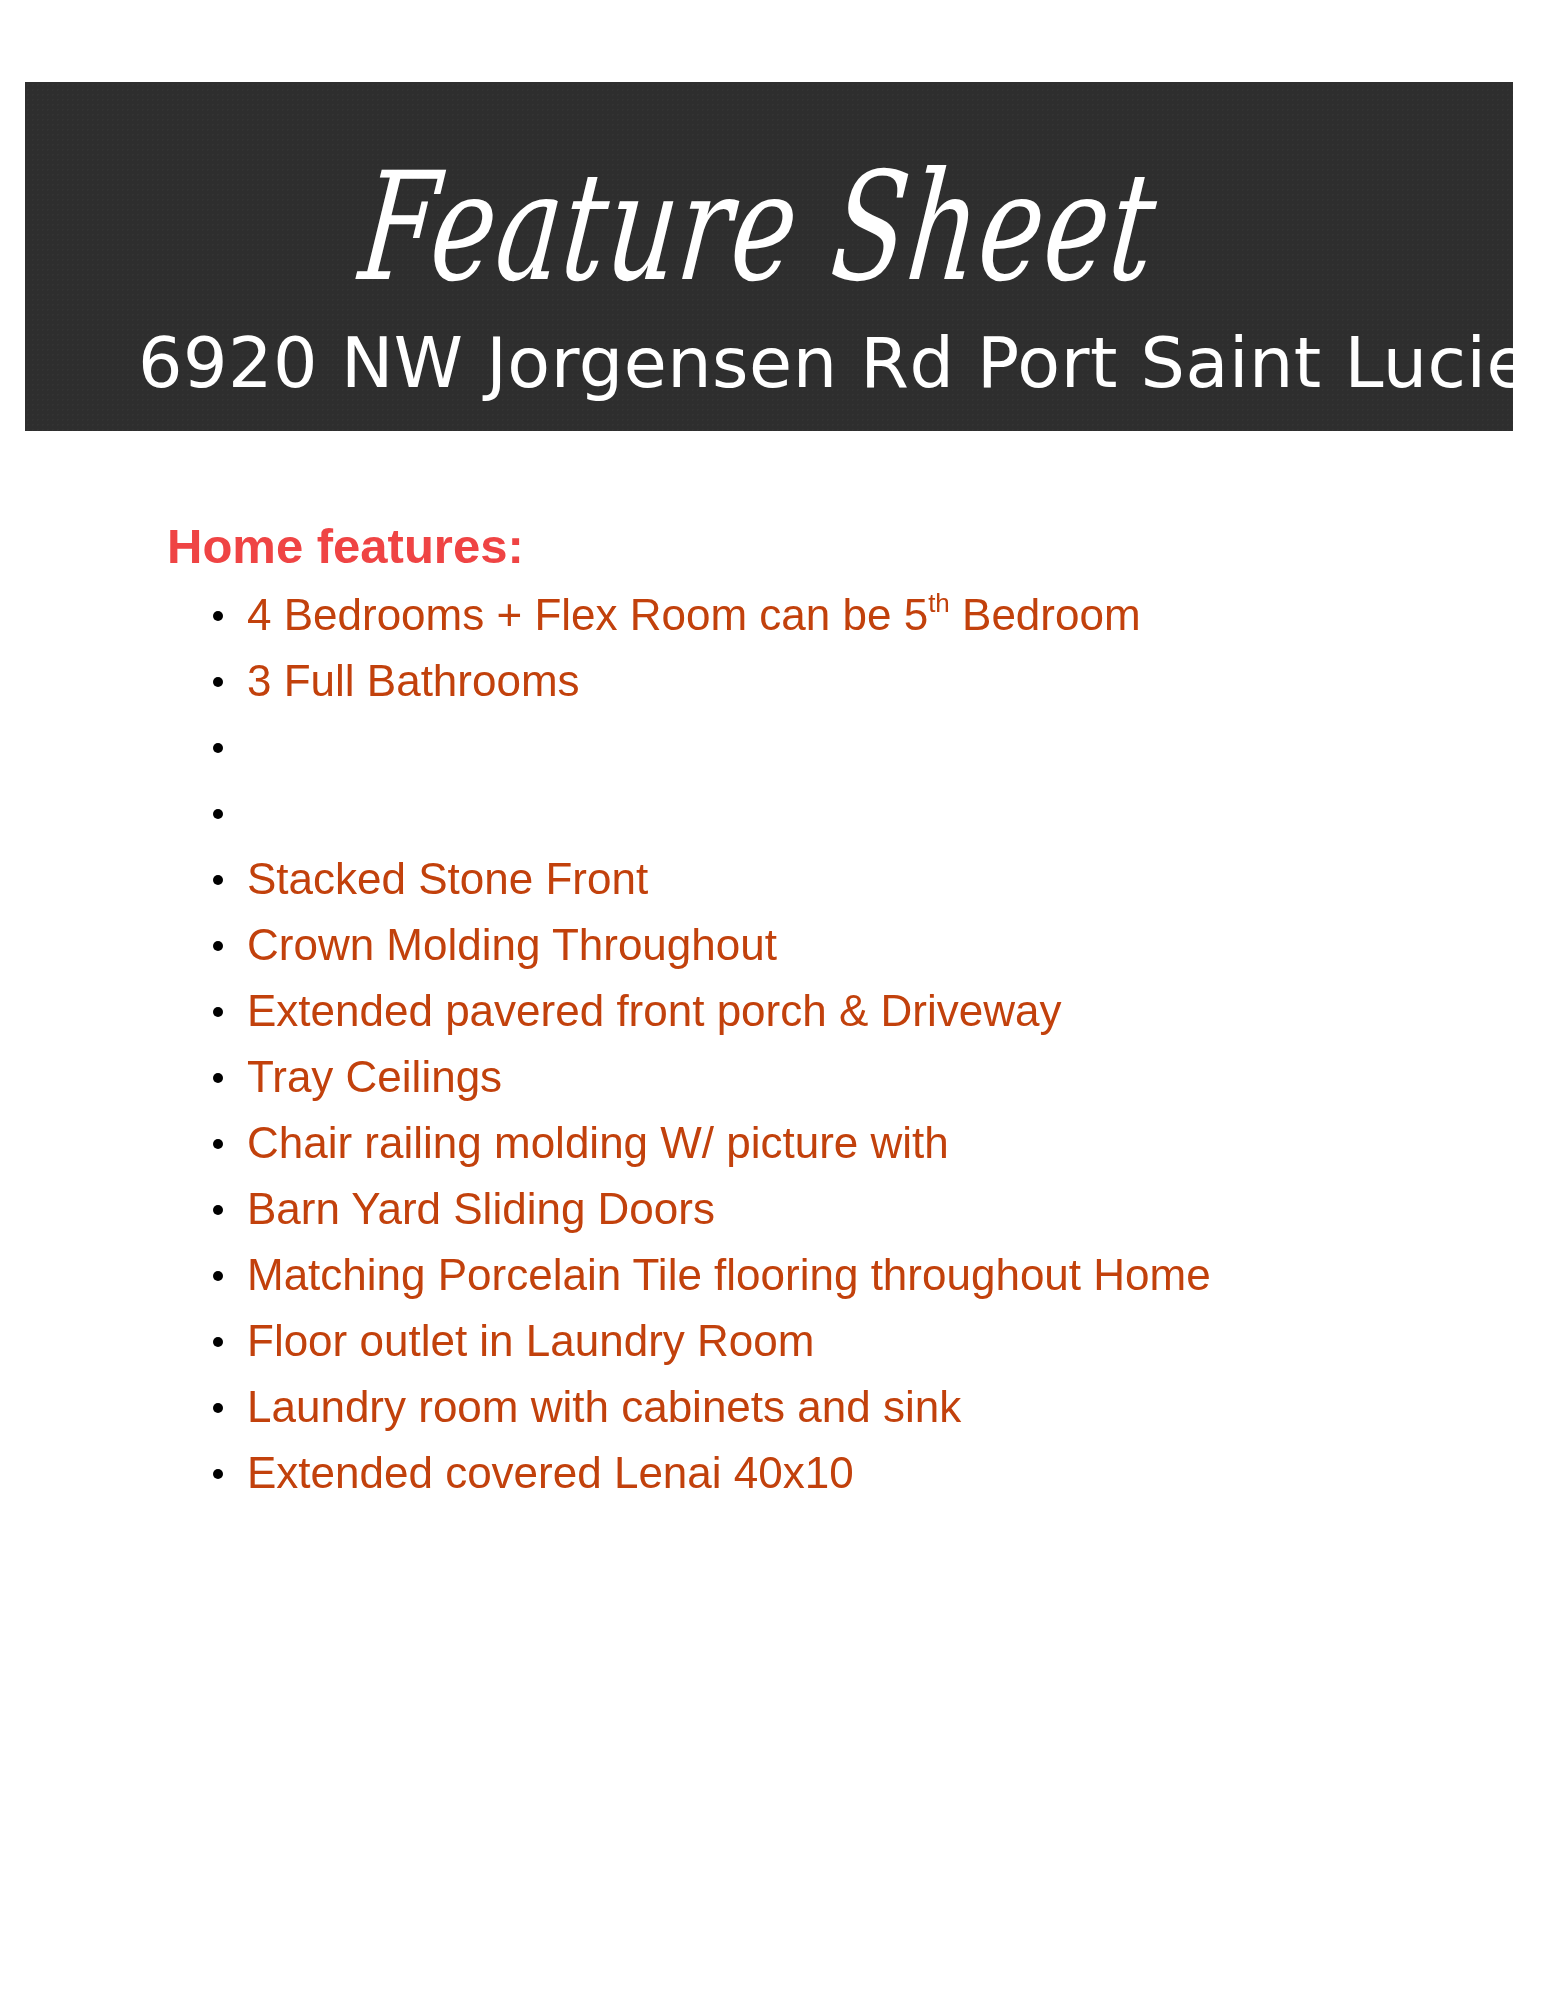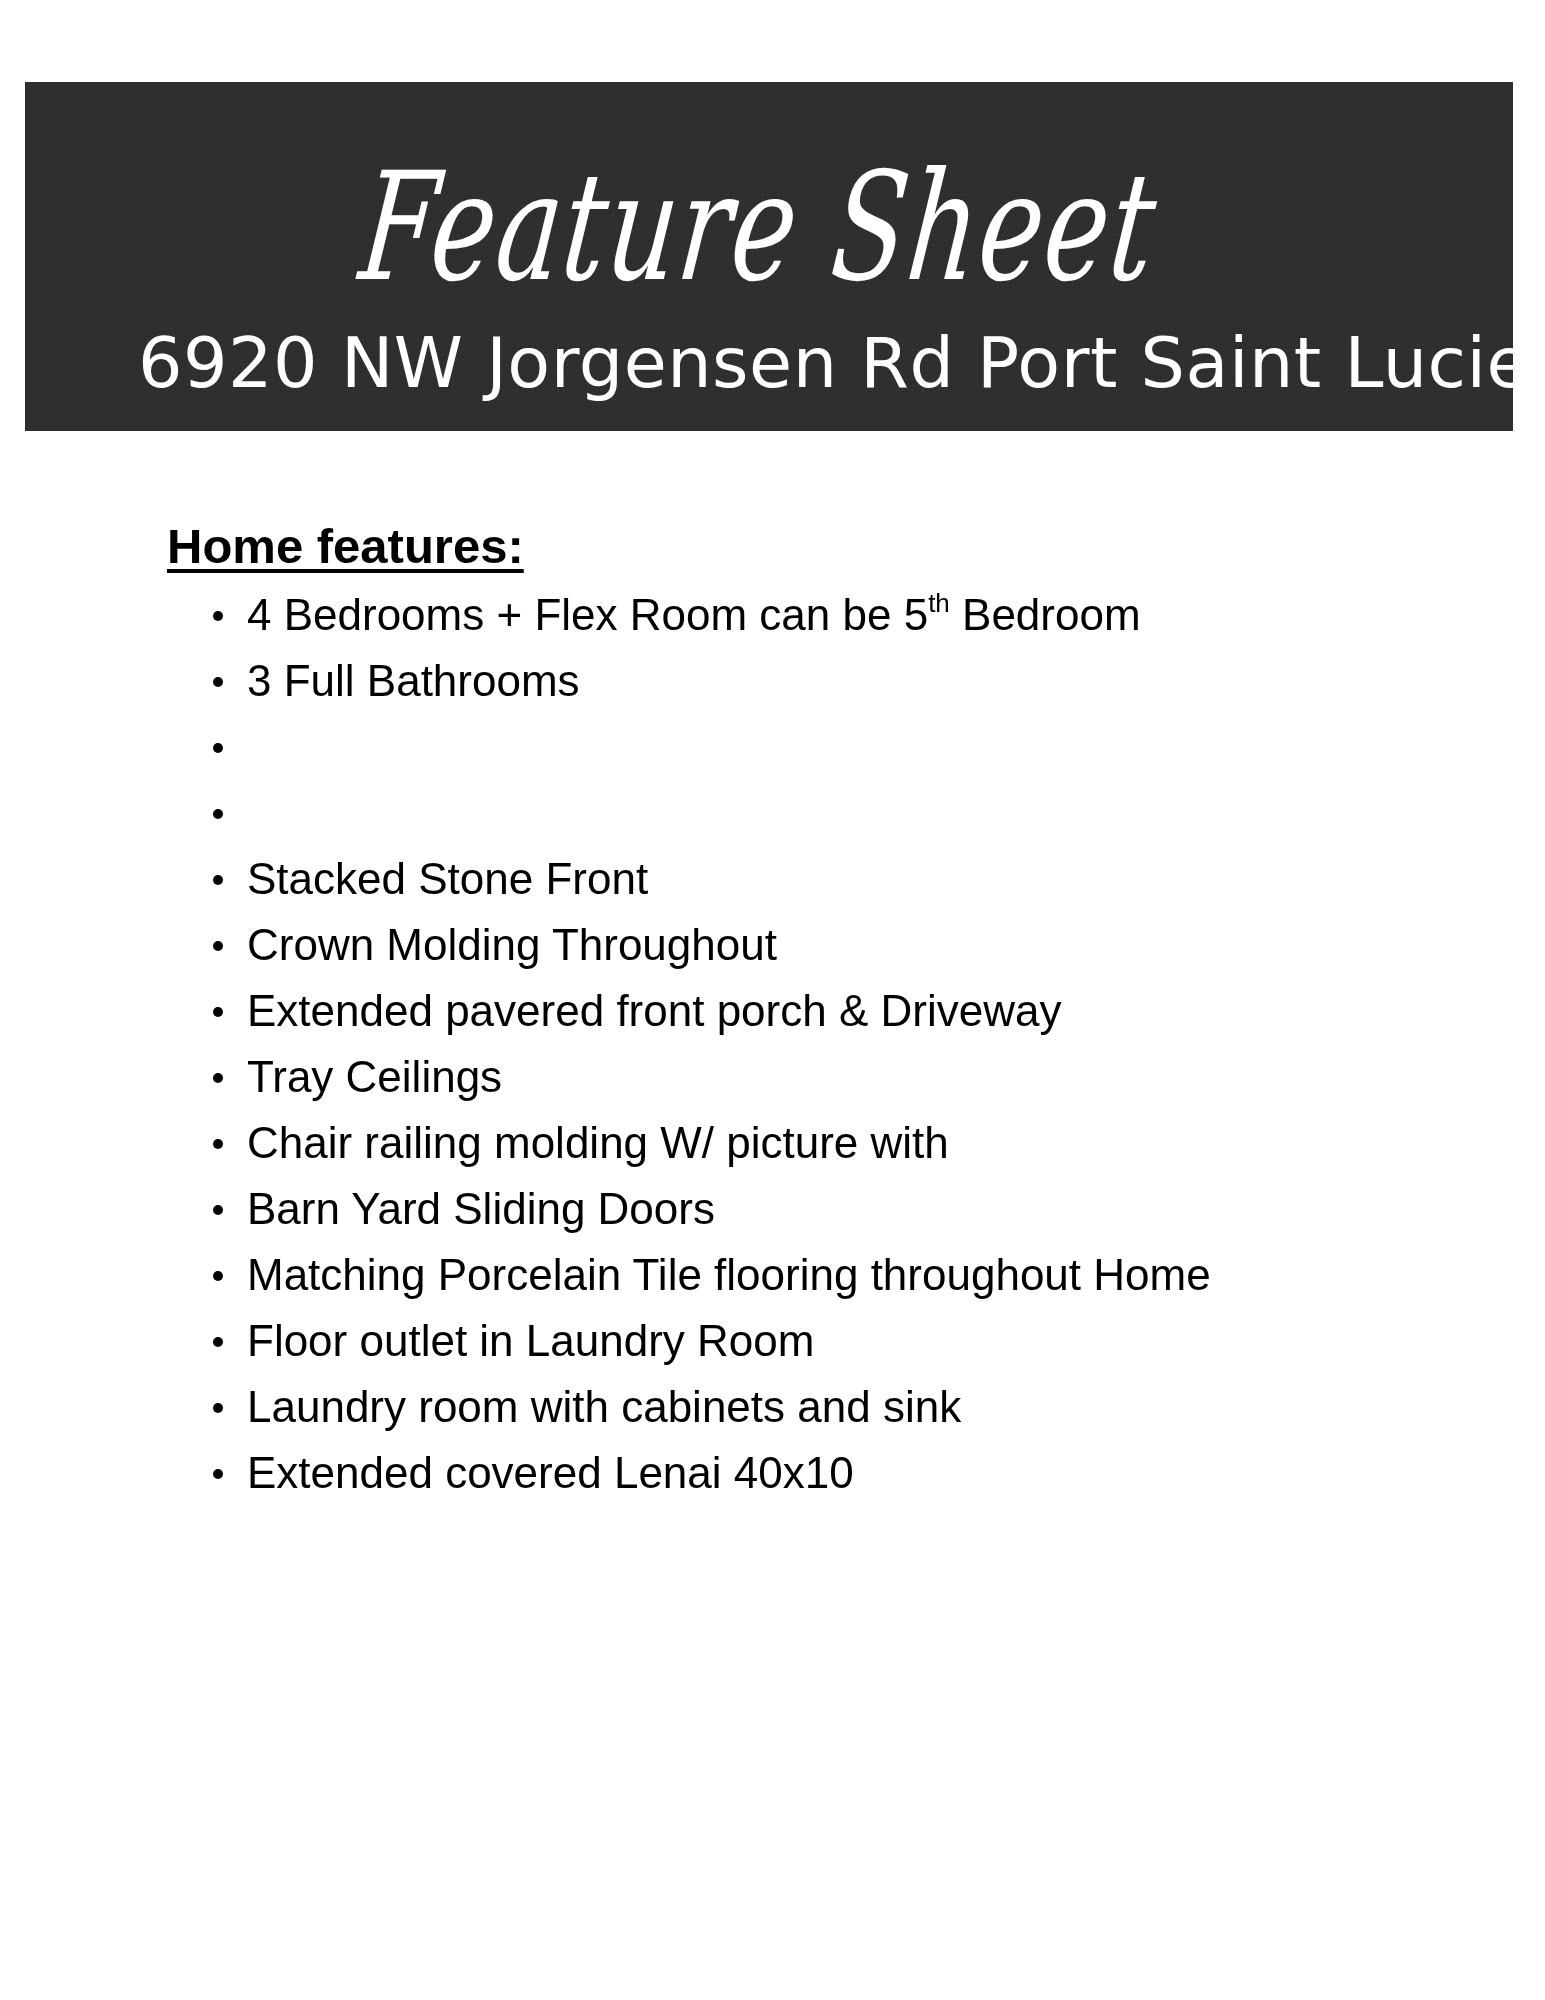--- a/index.html
+++ b/index.html
@@ -17,26 +17,26 @@
     transform: scaleX(0.72) skewX(-8deg); transform-origin: 50% 50%;
     line-height: 1; margin-left: -20px;
   }
   .address {
     position: absolute; left: 113px; top: 240px; color: #ffffff;
     font-family: "DejaVu Sans", sans-serif; font-size: 70px; letter-spacing: 0.5px;
     white-space: nowrap;
   }
   .heading {
     position: absolute; left: 167px; top: 518px; font-size: 49px; font-weight: bold;
-    text-decoration: underline; text-underline-offset: 6px; text-decoration-thickness: 4px;
-    color: #000000;
+    text-underline-offset: 6px; text-decoration-thickness: 4px;
+    color: #ef4444;
   }
   .features { position: absolute; left: 0; top: 590px; margin: 0; padding: 0; list-style: none; }
   .feature {
-    position: relative; height: 66px; line-height: 50px; font-size: 44px; color: #000000;
+    position: relative; height: 66px; line-height: 50px; font-size: 44px; color: #c2410c;
     padding-left: 247px; white-space: nowrap;
   }
   .bullet {
     position: absolute; left: 213px; top: 21px; width: 10px; height: 10px; border-radius: 50%;
     background: #000;
   }
   sup { font-size: 26px; vertical-align: 18px; line-height: 0; }
 </style>
 </head>
 <body>

